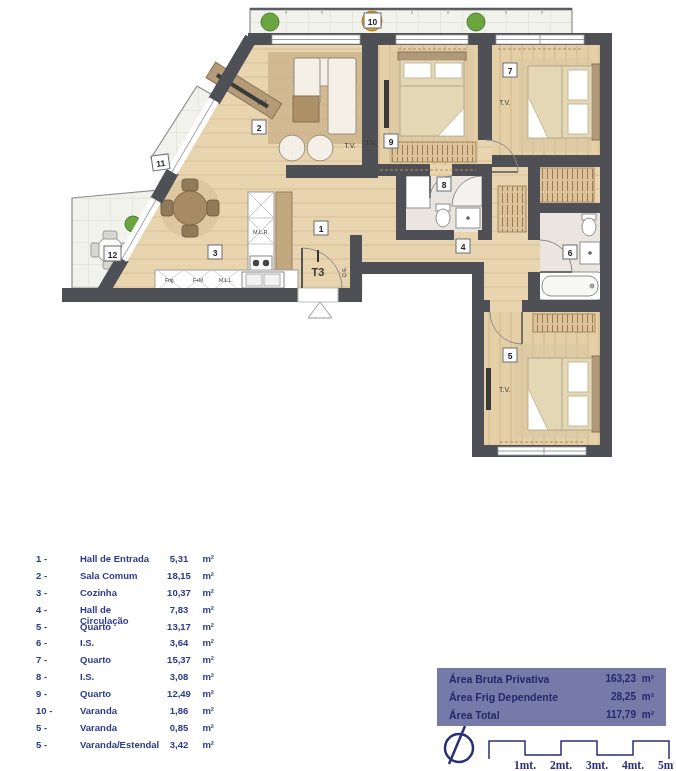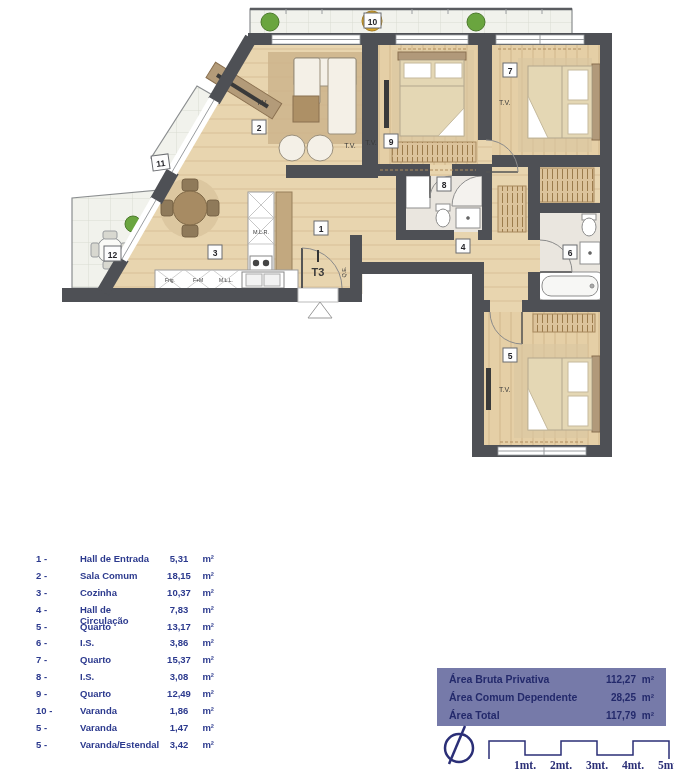--- a/index.html
+++ b/index.html
@@ -11,21 +11,21 @@
   .lg-row{display:flex;align-items:baseline;height:16.9px;
           font-size:9.5px;font-weight:bold;color:#2c3a8e;}
   .lg-num{width:28px;}
   .lg-label{flex:1;padding-left:16px;}
   .lg-val{width:34px;text-align:center;}
   .lg-unit{width:18px;text-align:right;}
   
   #summary{position:absolute;left:437px;top:668px;width:229px;height:58px;
            background:#767aa9;display:flex;flex-direction:column;justify-content:space-around;
            padding:2px 0;box-sizing:border-box;}
-  .sm-row{display:flex;align-items:flex-end;padding:0 12px;
+  .sm-row{display:flex;align-items:flex-start;padding:0 12px;
           font-size:10px;font-weight:bold;color:#23296b;}
   .sm-label{flex:1;font-size:10.5px;}
   .sm-val{width:44px;text-align:right;}
   .sm-unit{width:18px;text-align:right;}
   
   #compass{position:absolute;left:438px;top:724px;}
   #scalebar{position:absolute;left:486px;top:729px;}
   .plan-txt{fill:#3a3a3a;font-family:"Liberation Sans",sans-serif;}
   .tagbox{fill:#fdfdfd;stroke:#6a6c70;stroke-width:1;}
   .tagtxt{fill:#26262b;font-size:8.5px;font-family:"Liberation Sans",sans-serif;
@@ -354,21 +354,21 @@
       </div>
   <div class="lg-row">
         <span class="lg-num">5 -</span>
         <span class="lg-label">Quarto</span>
         <span class="lg-val">13,17</span>
         <span class="lg-unit">m²</span>
       </div>
   <div class="lg-row">
         <span class="lg-num">6 -</span>
         <span class="lg-label">I.S.</span>
-        <span class="lg-val">3,86</span>
+        <span class="lg-val">3,64</span>
         <span class="lg-unit">m²</span>
       </div>
   <div class="lg-row">
         <span class="lg-num">7 -</span>
         <span class="lg-label">Quarto</span>
         <span class="lg-val">15,37</span>
         <span class="lg-unit">m²</span>
       </div>
   <div class="lg-row">
         <span class="lg-num">8 -</span>
@@ -384,39 +384,39 @@
       </div>
   <div class="lg-row">
         <span class="lg-num">10 -</span>
         <span class="lg-label">Varanda</span>
         <span class="lg-val">1,86</span>
         <span class="lg-unit">m²</span>
       </div>
   <div class="lg-row">
         <span class="lg-num">5 -</span>
         <span class="lg-label">Varanda</span>
-        <span class="lg-val">1,47</span>
+        <span class="lg-val">0,85</span>
         <span class="lg-unit">m²</span>
       </div>
   <div class="lg-row">
         <span class="lg-num">5 -</span>
         <span class="lg-label">Varanda/Estendal</span>
         <span class="lg-val">3,42</span>
         <span class="lg-unit">m²</span>
       </div>
 </div>
 
 <div id="summary">
   <div class="sm-row">
         <span class="sm-label">Área Bruta Privativa</span>
-        <span class="sm-val">112,27</span>
+        <span class="sm-val">163,23</span>
         <span class="sm-unit">m²</span>
       </div>
   <div class="sm-row">
-        <span class="sm-label">Área Comum Dependente</span>
+        <span class="sm-label">Área Frig Dependente</span>
         <span class="sm-val">28,25</span>
         <span class="sm-unit">m²</span>
       </div>
   <div class="sm-row">
         <span class="sm-label">Área Total</span>
         <span class="sm-val">117,79</span>
         <span class="sm-unit">m²</span>
       </div>
 </div>
 

